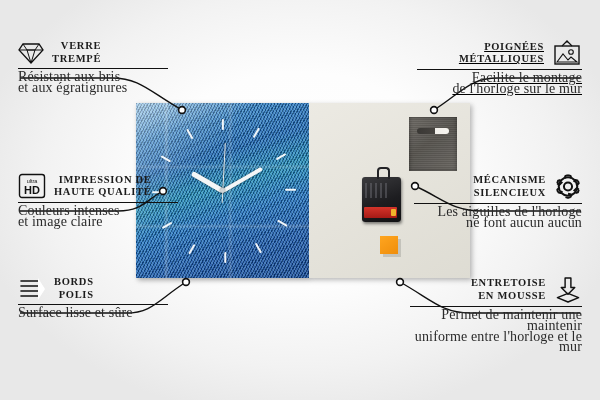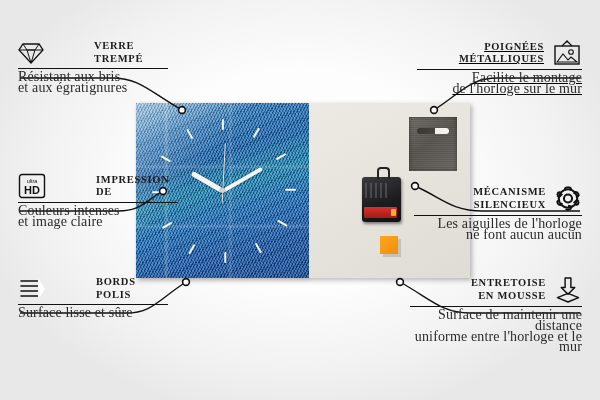--- a/index.html
+++ b/index.html
@@ -105,21 +105,21 @@
   .co-head{display:flex;align-items:center;gap:8px;}
   .co-title{
     font-weight:bold;font-size:10.5px;letter-spacing:.7px;color:#1b1b1b;
     line-height:12.5px;text-transform:uppercase;
   }
   .co-rule{height:1.4px;background:#111;margin:3px 0 3px 0;}
   .co-desc{
     font-size:14px;line-height:10.6px;color:#2a2a2a;letter-spacing:.15px;
   }
   .left .co-head{justify-content:flex-start;}
-  .left .co-title{text-align:left;margin-left:42px;}
+  .left .co-title{text-align:right;}
   .right .co-head{justify-content:flex-end;}
   .right .co-title{text-align:right;}
   .right .co-desc{text-align:right;}
   .icon{flex:0 0 auto;display:block;}
   svg{display:block;}
   .lines{position:absolute;left:0;top:0;width:600px;height:400px;pointer-events:none;}
 </style>
 </head>
 <body>
 
@@ -206,20 +206,21 @@
     <div class="co-head">
       <span class="icon">
         <svg width="28" height="26" viewBox="0 0 28 26">
           <rect x="1.5" y="1.5" width="25" height="23" rx="2.5" fill="none" stroke="#111" stroke-width="1.4"></rect>
           <text x="14" y="10" text-anchor="middle" font-family="Liberation Sans, sans-serif" font-size="5.5" fill="#111">ultra</text>
           <text x="14" y="21" text-anchor="middle" font-family="Liberation Sans, sans-serif" font-size="11" font-weight="bold" fill="#111">HD</text>
         </svg>
       </span>
       <span class="co-title">
         <span>IMPRESSION DE</span><br>
+        <span>HAUTE QUALITÉ</span>
       </span>
     </div>
     <div class="co-rule"></div>
     <div class="co-desc">
       <span>Couleurs intenses</span><br>
       <span>et image claire</span>
     </div>
   </div>
 
   <div class="callout left" style="left:18px;top:276px;width:150px;">
@@ -262,21 +263,21 @@
         </svg>
       </span>
     </div>
     <div class="co-rule"></div>
     <div class="co-desc">
       <span>Facilite le montage</span><br>
       <span>de l'horloge sur le mur</span>
     </div>
   </div>
 
-  <div class="callout right" style="right:18px;top:173px;width:168px;margin-top:12px;">
+  <div class="callout right" style="right:18px;top:173px;width:168px;">
     <div class="co-head">
       <span class="co-title">
         <span>MÉCANISME</span><br>
         <span>SILENCIEUX</span>
       </span>
       <span class="icon">
         <svg width="28" height="27" viewBox="0 0 28 28">
           <g fill="none" stroke="#111" stroke-width="2.1" stroke-linejoin="round">
             <path d="M14 2.2 L16.6 3 L17.4 5.6 M14 2.2 L11.4 3 L10.6 5.6
                      M24.3 8 L25.1 10.6 L23.3 12.6 M24.3 8 L21.7 7.2 L19.9 9.2
@@ -305,18 +306,18 @@
       </span>
       <span class="icon">
         <svg width="28" height="27" viewBox="0 0 28 28">
           <path d="M11 2 H17 V12 H21 L14 19 L7 12 H11 Z" fill="none" stroke="#111" stroke-width="1.5" stroke-linejoin="round"></path>
           <path d="M14 18 L25 22.5 L14 27 L3 22.5 Z" fill="none" stroke="#111" stroke-width="1.5" stroke-linejoin="round"></path>
         </svg>
       </span>
     </div>
     <div class="co-rule"></div>
     <div class="co-desc">
-      <span>Surface de maintenir une distance</span><br>
+      <span>Permet de maintenir une maintenir</span><br>
       <span>uniforme entre l'horloge et le mur</span>
     </div>
   </div>
 
 </div>
 
 </body></html>

